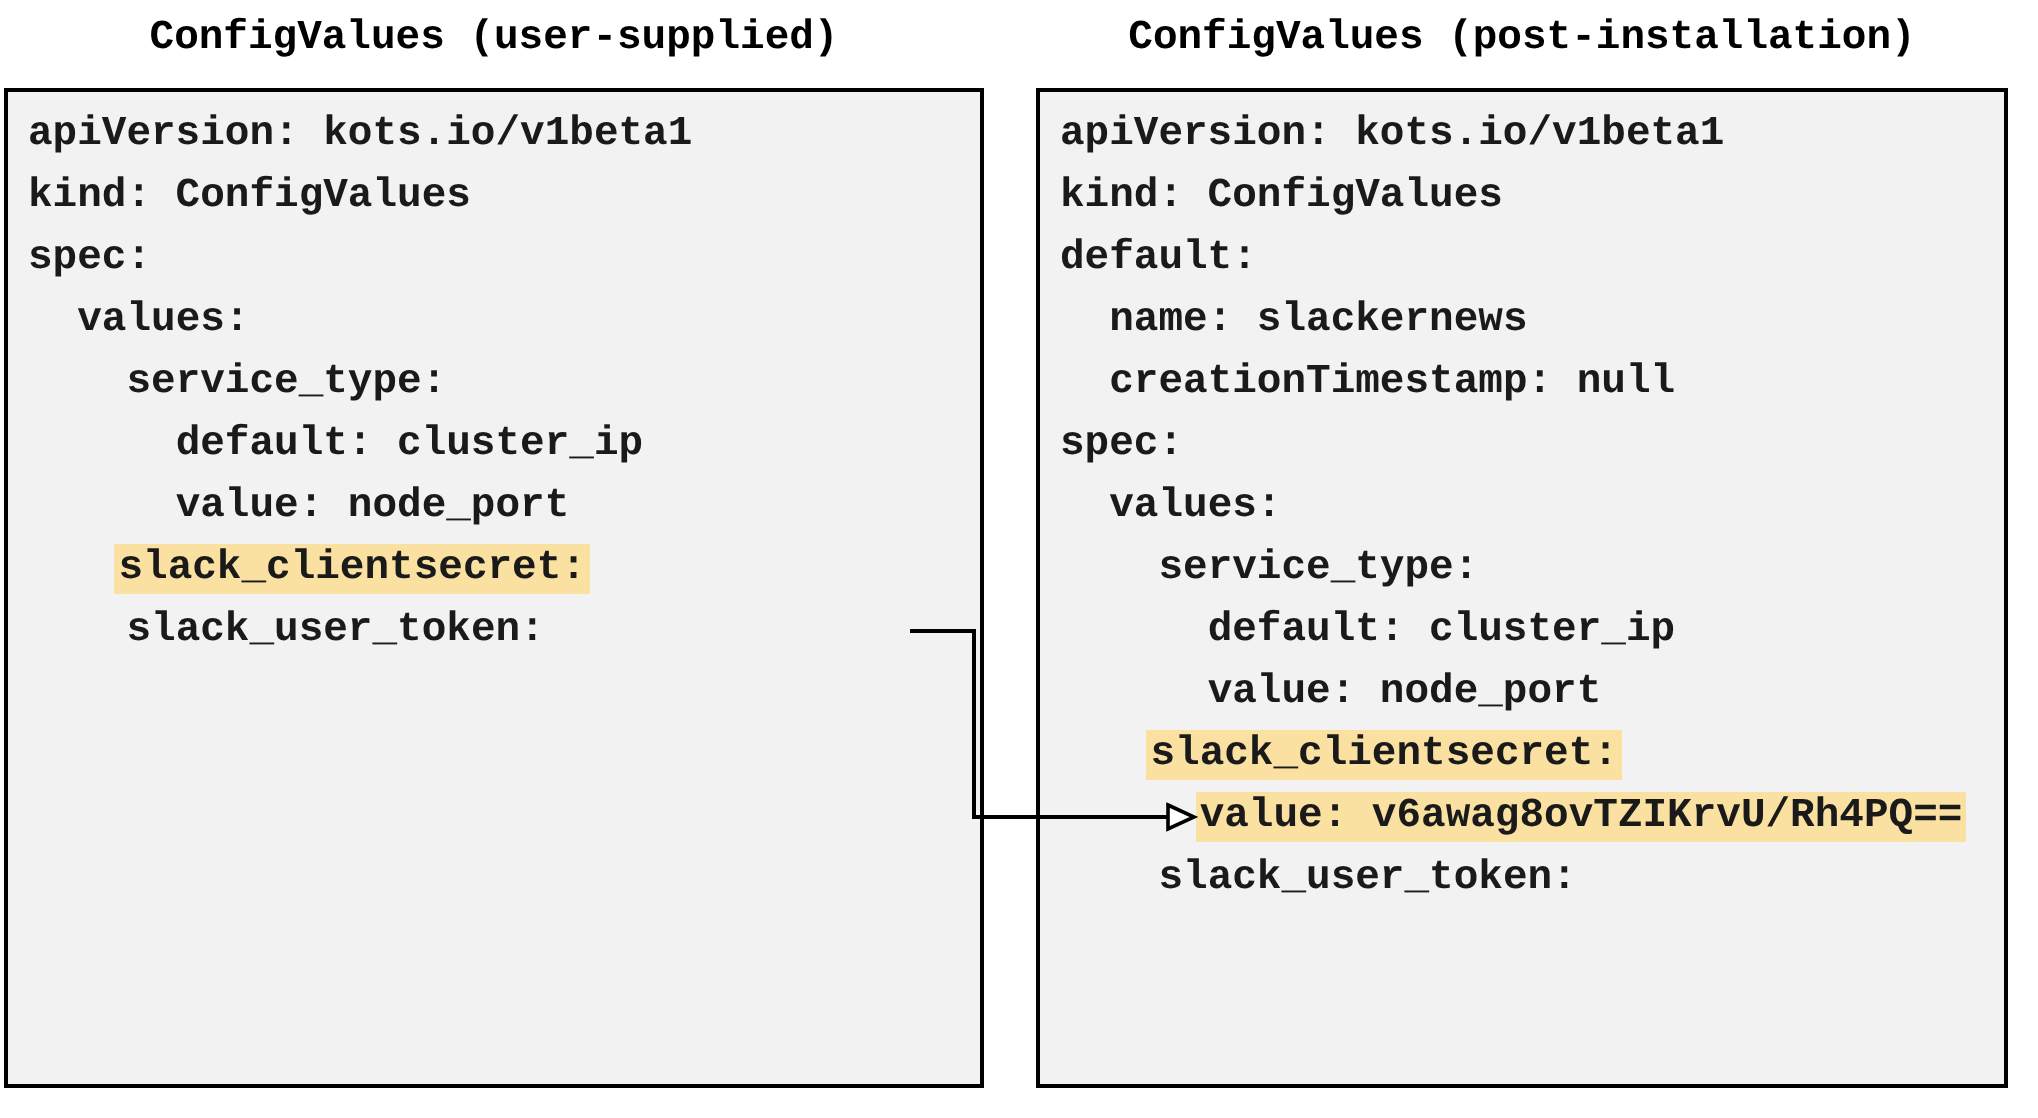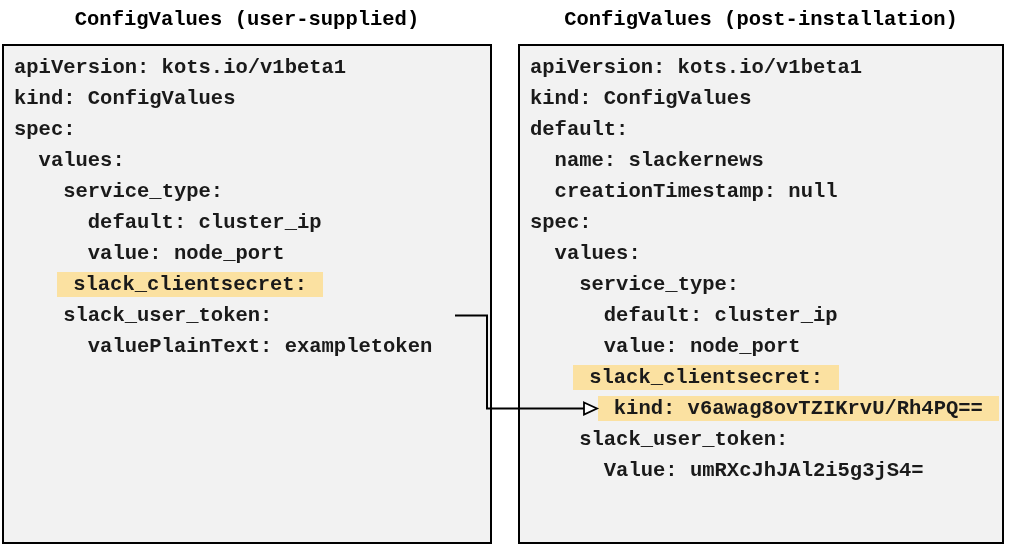--- a/index.html
+++ b/index.html
@@ -48,21 +48,21 @@
   .code-box.left  { left: 2px;   width: 490px; }
   .code-box.right { left: 518px; width: 486px; }
   .code-line {
     height: 31px;
     line-height: 31px;
     white-space: pre;
   }
   .code-text { white-space: pre; }
   .code-text.hl {
     background: var(--hl);
-    padding: 1px 16px;
+    padding: 1px 2px;
     margin-left: -6px;
   }
   .arrow-overlay {
     position: absolute;
     left: 0; top: 0;
     width: 1019px;
     height: 559px;
     pointer-events: none;
   }
   .arrow-line {
@@ -89,38 +89,38 @@
   <div class="code-box left">
       <div class="code-line"><span></span><span class="code-text">apiVersion: kots.io/v1beta1</span></div>
       <div class="code-line"><span></span><span class="code-text">kind: ConfigValues</span></div>
       <div class="code-line"><span></span><span class="code-text">spec:</span></div>
       <div class="code-line"><span>  </span><span class="code-text">values:</span></div>
       <div class="code-line"><span>    </span><span class="code-text">service_type:</span></div>
       <div class="code-line"><span>      </span><span class="code-text">default: cluster_ip</span></div>
       <div class="code-line"><span>      </span><span class="code-text">value: node_port</span></div>
       <div class="code-line"><span>    </span><span class="code-text hl">slack_clientsecret:</span></div>
       <div class="code-line"><span>    </span><span class="code-text">slack_user_token:</span></div>
-      <div class="code-line"><span>      </span><span class="code-text">valuePlainText: exampletoken</span></div>
+      <div class="code-line"><span>      </span></div>
     </div>
 
   <div class="code-box right">
       <div class="code-line"><span></span><span class="code-text">apiVersion: kots.io/v1beta1</span></div>
       <div class="code-line"><span></span><span class="code-text">kind: ConfigValues</span></div>
       <div class="code-line"><span></span><span class="code-text">default:</span></div>
       <div class="code-line"><span>  </span><span class="code-text">name: slackernews</span></div>
       <div class="code-line"><span>  </span><span class="code-text">creationTimestamp: null</span></div>
       <div class="code-line"><span></span><span class="code-text">spec:</span></div>
       <div class="code-line"><span>  </span><span class="code-text">values:</span></div>
       <div class="code-line"><span>    </span><span class="code-text">service_type:</span></div>
       <div class="code-line"><span>      </span><span class="code-text">default: cluster_ip</span></div>
       <div class="code-line"><span>      </span><span class="code-text">value: node_port</span></div>
       <div class="code-line"><span>    </span><span class="code-text hl">slack_clientsecret:</span></div>
-      <div class="code-line"><span>      </span><span class="code-text hl">kind: v6awag8ovTZIKrvU/Rh4PQ==</span></div>
+      <div class="code-line"><span>      </span><span class="code-text hl">value: v6awag8ovTZIKrvU/Rh4PQ==</span></div>
       <div class="code-line"><span>    </span><span class="code-text">slack_user_token:</span></div>
-      <div class="code-line"><span>      </span><span class="code-text">Value: umRXcJhJAl2i5g3jS4=</span></div>
+      <div class="code-line"><span>      </span></div>
     </div>
 
   <svg class="arrow-overlay" viewBox="0 0 1019 559" aria-hidden="true">
     <path class="arrow-line" d="M 455 315.5 L 487 315.5 L 487 408.5 L 584 408.5"></path>
     <polygon class="arrowhead" points="584,402.5 597,408.5 584,414.5"></polygon>
   </svg>
 
 </div>
 
 </body></html>

